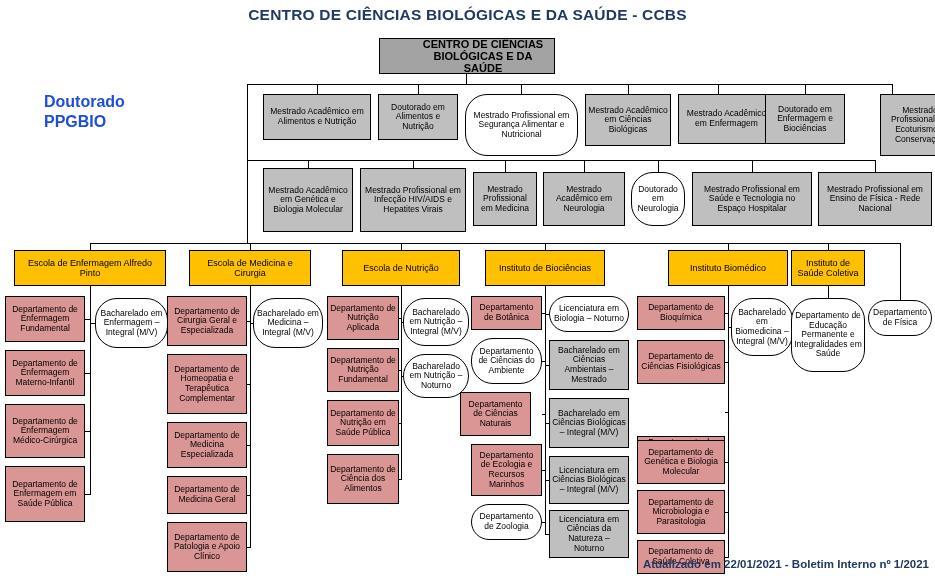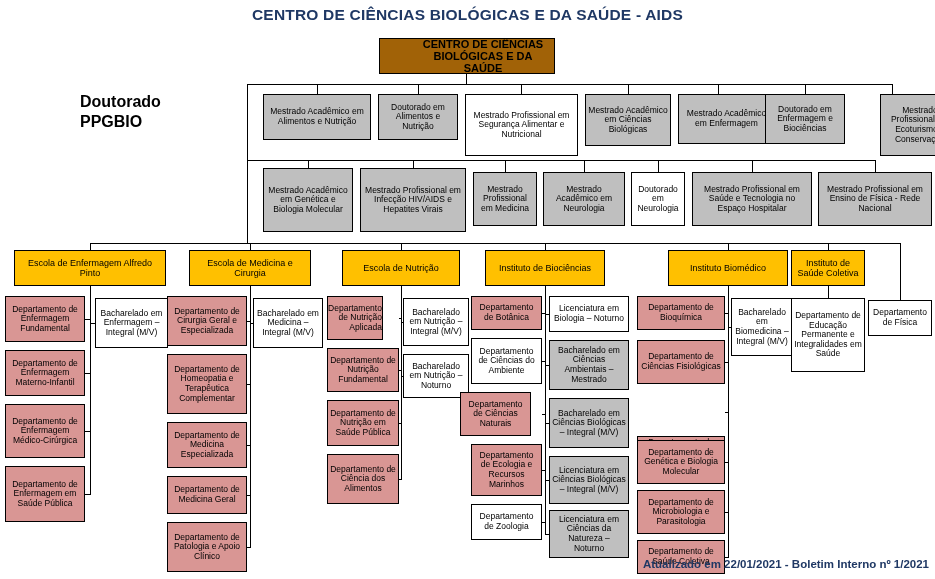--- a/index.html
+++ b/index.html
@@ -1,30 +1,30 @@
 <!DOCTYPE html>
 <html><head>
 <meta charset="utf-8">
 <style>
   html,body{margin:0;padding:0;background:#fff;}
   .canvas{position:relative;width:935px;height:579px;background:#fff;
           font-family:"Liberation Sans",sans-serif;color:#000;overflow:hidden;}
   .page-title{position:absolute;top:6px;left:0;width:100%;text-align:center;
           font-size:15.5px;font-weight:bold;color:#1f3864;letter-spacing:.2px;}
   .side-label{position:absolute;left:44px;top:92px;font-size:16px;font-weight:bold;
-          line-height:1.25;color:#000000;margin-left:36px;}
+          line-height:1.25;color:#1d4ed8;}
   .footer{position:absolute;top:558px;right:6px;font-size:11.5px;font-weight:bold;color:#1f3864;}
   .node{position:absolute;border:1px solid #000;box-sizing:border-box;
           display:flex;align-items:center;justify-content:center;text-align:center;
           font-size:8.5px;line-height:1.12;padding:1px 2px;overflow:hidden;}
-  .green{background:#a16207;font-size:11px;font-weight:bold;padding-left:34px;}
+  .green{background:#a3a3a3;font-size:11px;font-weight:bold;padding-left:34px;}
   .gray{background:#bfbfbf;}
   .yellow{background:#ffc000;font-size:9px;}
   .pink{background:#d99694;}
-  .white{background:#ffffff;}
+  .white{background:#ffffff;border-radius:22px;}
   svg.wires{position:absolute;left:0;top:0;width:935px;height:579px;pointer-events:none;}
   svg.wires line{stroke:#000;stroke-width:1;}
 </style>
 </head>
 <body>
 
 <div class="canvas">
 
   <svg class="wires" viewBox="0 0 935 579" shape-rendering="crispEdges">
 
@@ -99,21 +99,21 @@
     <line x1="725" y1="362.5" x2="729" y2="362.5"></line>
     <line x1="725" y1="412.5" x2="729" y2="412.5"></line>
     <line x1="725" y1="462.5" x2="729" y2="462.5"></line>
     <line x1="725" y1="512.5" x2="729" y2="512.5"></line>
     <line x1="725" y1="557.5" x2="729" y2="557.5"></line>
     <line x1="728" y1="327.5" x2="731" y2="327.5"></line>
 
     <line x1="828.5" y1="286" x2="828.5" y2="298"></line>
   </svg>
 
-  <div class="page-title">CENTRO DE CIÊNCIAS BIOLÓGICAS E DA SAÚDE - AIDS</div>
+  <div class="page-title">CENTRO DE CIÊNCIAS BIOLÓGICAS E DA SAÚDE - CCBS</div>
   <div class="side-label">
     <span style="display:block">Doutorado</span>
     <span style="display:block">PPGBIO</span>
   </div>
 
   <div class="node green" style="left:379px;top:38px;width:176px;height:36px;">CENTRO DE CIÊNCIAS BIOLÓGICAS E DA SAÚDE</div>
 
   <div class="node gray" style="left:263px;top:94px;width:108px;height:46px;">Mestrado Acadêmico em Alimentos e Nutrição</div>
   <div class="node gray" style="left:378px;top:94px;width:80px;height:46px;">Doutorado em Alimentos e Nutrição</div>
   <div class="node white" style="left:465px;top:94px;width:113px;height:62px;">Mestrado Profissional em Segurança Alimentar e Nutricional</div>
@@ -143,21 +143,21 @@
   <div class="node pink" style="left:5px;top:466px;width:80px;height:56px;">Departamento de Enfermagem em Saúde Pública</div>
   <div class="node white" style="left:95px;top:298px;width:73px;height:50px;">Bacharelado em Enfermagem – Integral (M/V)</div>
 
   <div class="node pink" style="left:167px;top:296px;width:80px;height:50px;">Departamento de Cirurgia Geral e Especializada</div>
   <div class="node pink" style="left:167px;top:354px;width:80px;height:60px;">Departamento de Homeopatia e Terapêutica Complementar</div>
   <div class="node pink" style="left:167px;top:422px;width:80px;height:46px;">Departamento de Medicina Especializada</div>
   <div class="node pink" style="left:167px;top:476px;width:80px;height:38px;">Departamento de Medicina Geral</div>
   <div class="node pink" style="left:167px;top:522px;width:80px;height:50px;">Departamento de Patologia e Apoio Clínico</div>
   <div class="node white" style="left:253px;top:298px;width:70px;height:50px;">Bacharelado em Medicina – Integral (M/V)</div>
 
-  <div class="node pink" style="left:327px;top:296px;width:56px;height:44px;text-align:right;">Departamento de Nutrição Aplicada</div>
+  <div class="node pink" style="left:327px;top:296px;width:72px;height:44px;">Departamento de Nutrição Aplicada</div>
   <div class="node pink" style="left:327px;top:348px;width:72px;height:44px;">Departamento de Nutrição Fundamental</div>
   <div class="node pink" style="left:327px;top:400px;width:72px;height:46px;">Departamento de Nutrição em Saúde Pública</div>
   <div class="node pink" style="left:327px;top:454px;width:72px;height:50px;">Departamento de Ciência dos Alimentos</div>
   <div class="node white" style="left:403px;top:298px;width:66px;height:48px;">Bacharelado em Nutrição – Integral (M/V)</div>
   <div class="node white" style="left:403px;top:354px;width:66px;height:44px;">Bacharelado em Nutrição – Noturno</div>
 
   <div class="node pink" style="left:471px;top:296px;width:71px;height:34px;text-align:center;">Departamento de Botânica</div>
   <div class="node white" style="left:471px;top:338px;width:71px;height:46px;">Departamento de Ciências do Ambiente</div>
   <div class="node pink" style="left:460px;top:392px;width:71px;height:44px;">Departamento de Ciências Naturais</div>
   <div class="node pink" style="left:471px;top:444px;width:71px;height:52px;">Departamento de Ecologia e Recursos Marinhos</div>

